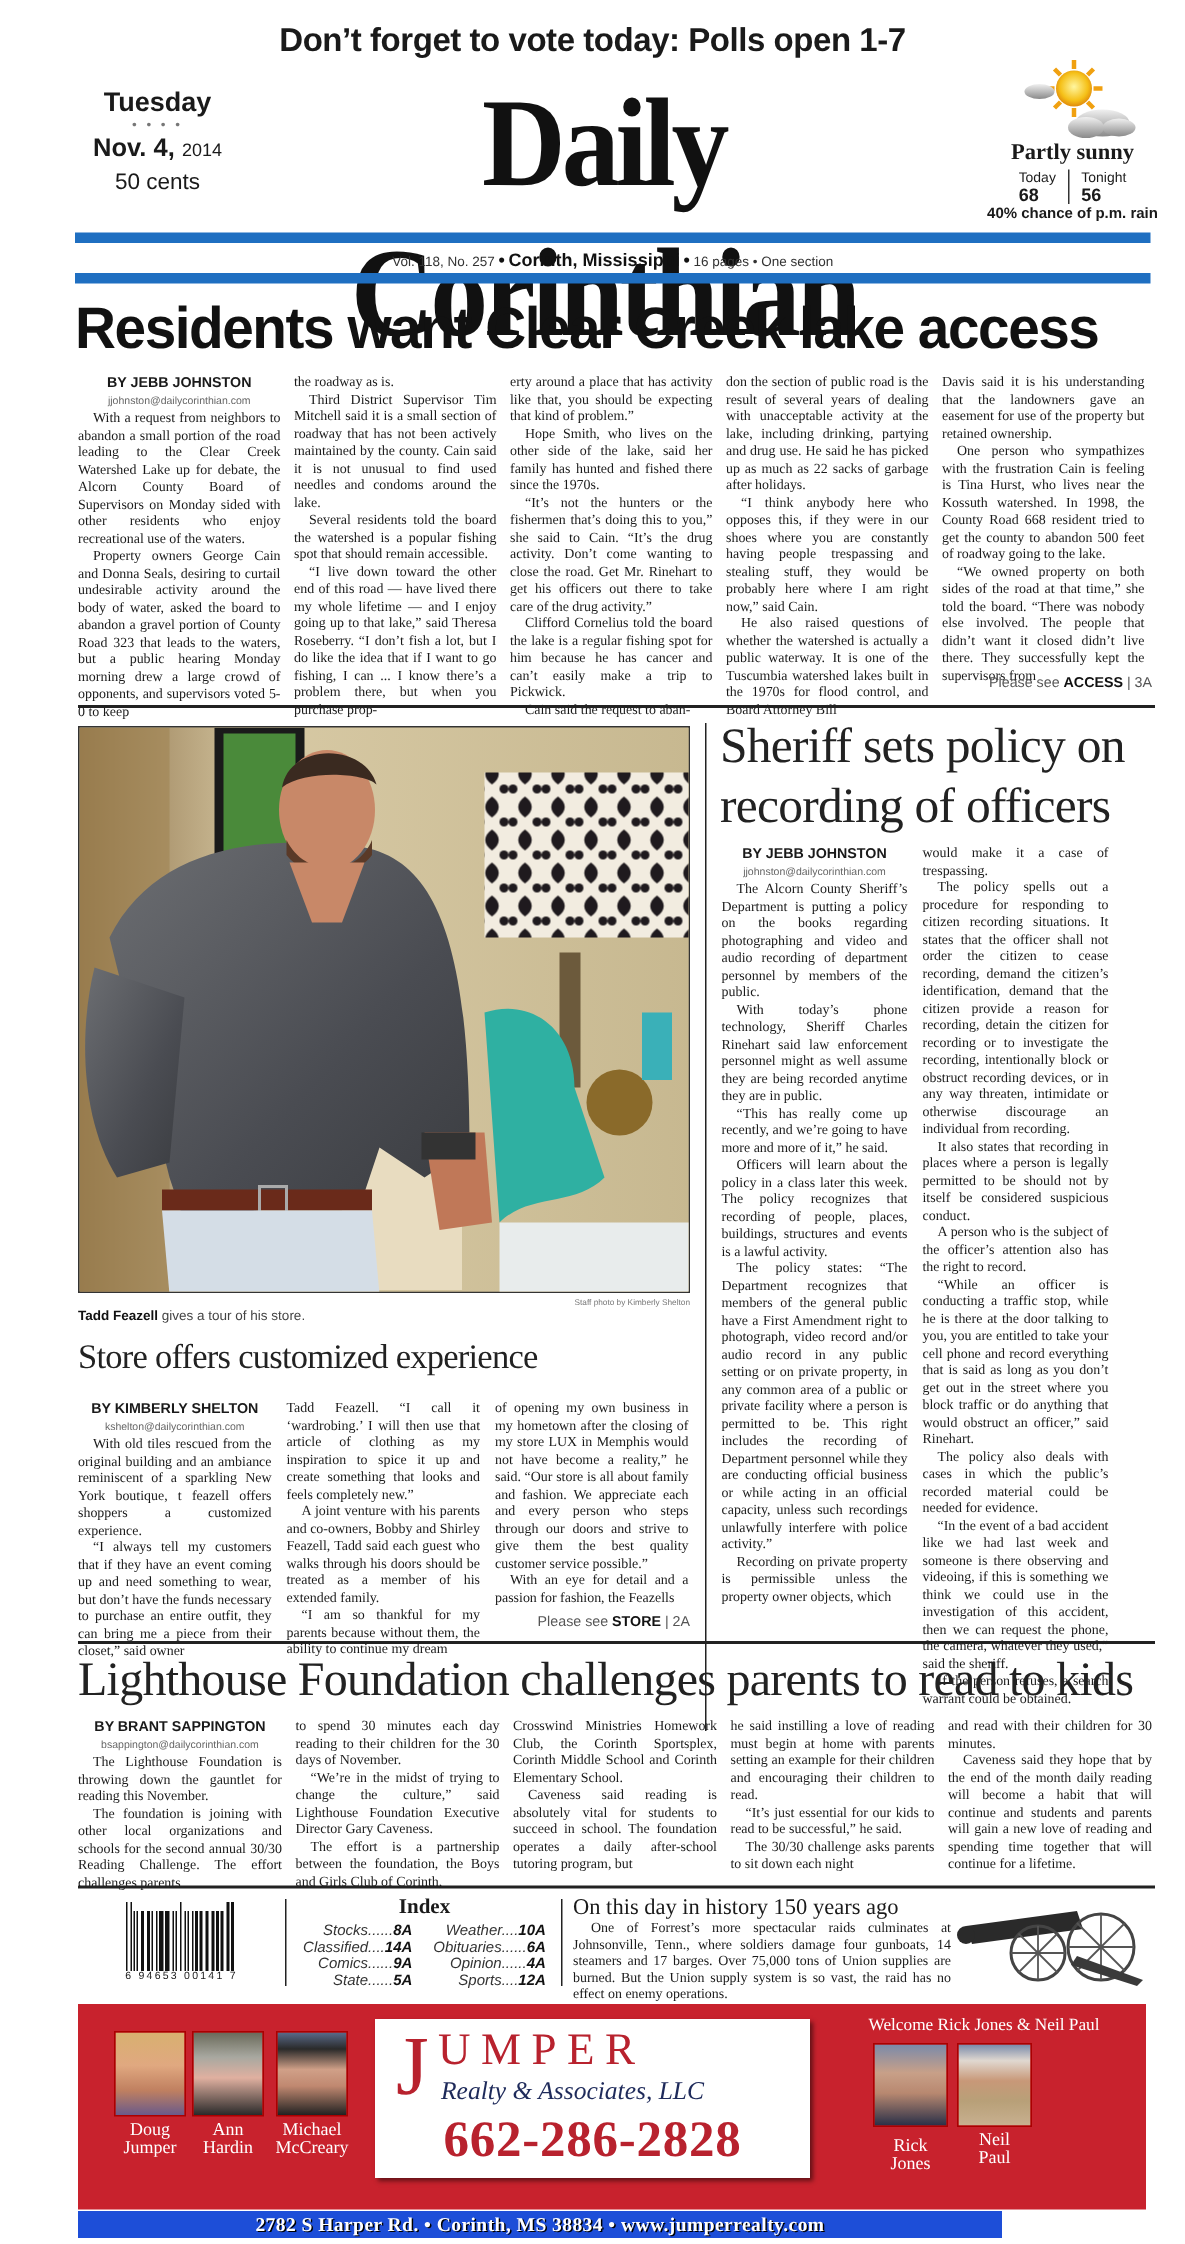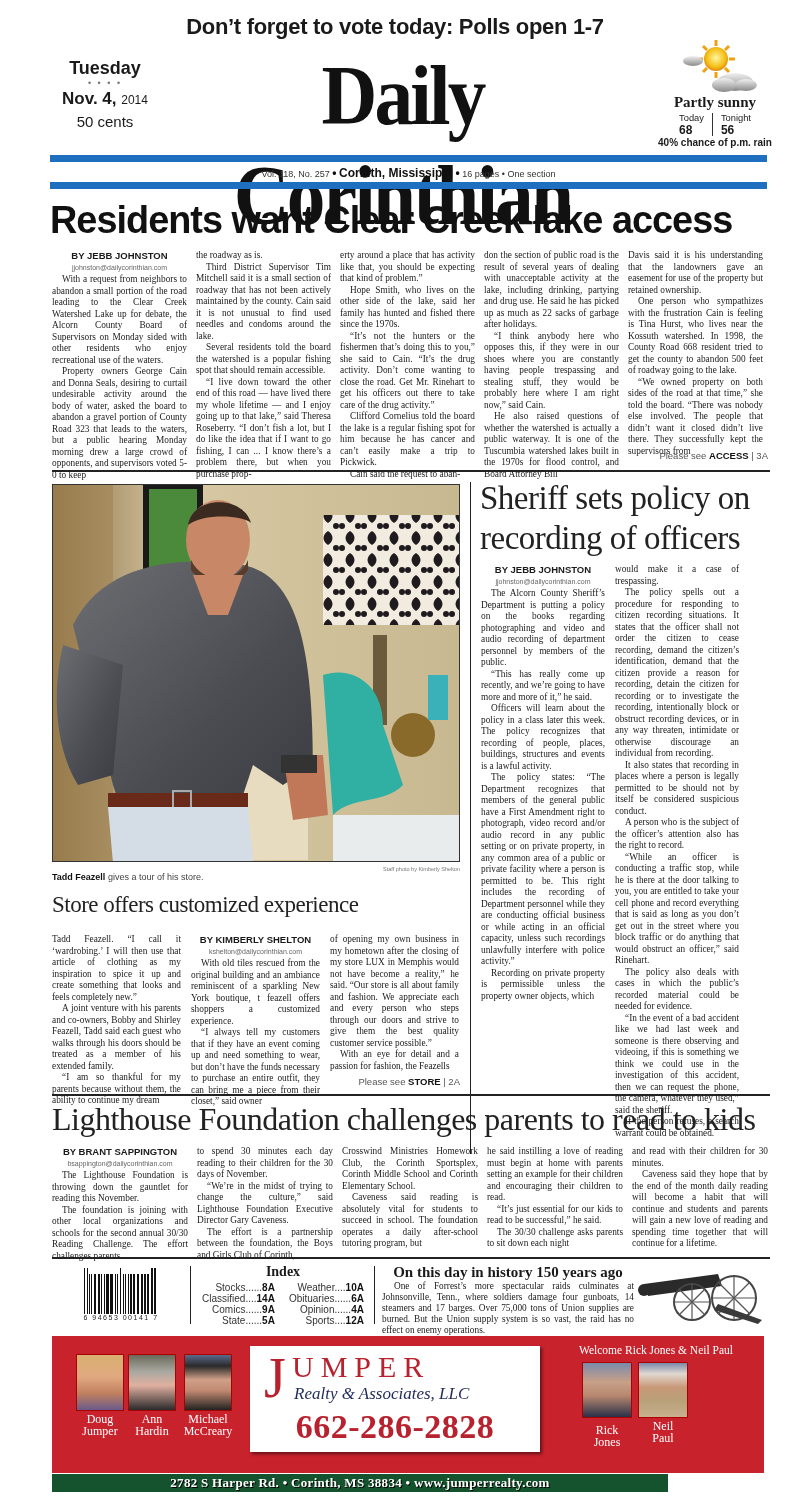--- a/index.html
+++ b/index.html
@@ -47,33 +47,33 @@
   
   .photo { left: 52px; top: 484px; width: 408px; height: 378px; overflow: hidden; border: 1px solid #333; background: #c9b892; }
   .credit { left: 300px; top: 866px; width: 160px; text-align: right; font-family: "Liberation Sans", sans-serif; font-size: 5.5px; color: #777; }
   .caption { left: 52px; top: 872px; font-family: "Liberation Sans", sans-serif; font-size: 9px; color: #444; }
   .caption b { color: #111; }
 
   .serif-head { font-family: "Liberation Serif", serif; color: #222; }
 
   
   .index-title { font-family: "Liberation Serif", serif; font-weight: bold; font-size: 14px; text-align: center; }
-  .index-grid { display: grid; grid-template-columns: auto auto; column-gap: 14px; font-family: "Liberation Sans", sans-serif; font-size: 10px; line-height: 11px; }
+  .index-grid { display: grid; grid-template-columns: auto auto; column-gap: 14px; font-family: "Liberation Sans", sans-serif; font-size: 10px; line-height: 11px; font-style: italic; }
   .index-grid .it { text-align: right; color: #333; }
   .index-grid .it b { color: #111; }
 
-  .hist-title { font-family: "Liberation Serif", serif; font-weight: bold; font-size: 15px; text-align: center; }
+  .hist-title { font-family: "Liberation Serif", serif; font-weight: normal; font-size: 15px; }
   .hist-body { font-family: "Liberation Serif", serif; font-size: 9.3px; line-height: 11px; text-align: justify; text-indent: 12px; }
 
   
   .ad { left: 52px; top: 1336px; width: 712px; height: 137px; background: #c8222d; }
   .ad-box { left: 250px; top: 1346px; width: 290px; height: 106px; background: #fff; box-shadow: 2px 2px 3px rgba(0,0,0,0.5); }
   .ad-name { font-family: Liberation Serif, serif; color: #fff; font-size: 12px; line-height: 12px; text-align: center; }
   .portrait { width: 34px; height: 57px; background: linear-gradient(180deg, #6f8aa8 0%, #d8a88a 35%, #c48a6c 60%, #2a2a3a 100%); border: 1px solid #a00; }
-  .addr { left: 52px; top: 1474px; width: 616px; height: 18px; background: #14532d; color: #fff; font-family: "Liberation Serif", serif; font-weight: bold; font-size: 13px; text-align: center; line-height: 18px; text-shadow: 1px 1px 0 #000; letter-spacing: 0.3px; }
+  .addr { left: 52px; top: 1474px; width: 616px; height: 18px; background: #1d4ed8; color: #fff; font-family: "Liberation Serif", serif; font-weight: bold; font-size: 13px; text-align: center; line-height: 18px; text-shadow: 1px 1px 0 #000; letter-spacing: 0.3px; }
 </style>
 </head>
 <body>
 
 <div class="abs promo">Don’t forget to vote today: Polls open 1-7</div>
 
 <div class="abs dateblock">
   <div class="dow">Tuesday</div>
   <div class="dots">• • • •</div>
   <div class="date"><span style="font-size:17px;font-weight:bold">Nov. 4,</span> <span>2014</span></div>
@@ -220,49 +220,50 @@
 <div class="abs caption">
   <b>Tadd Feazell</b> <span>gives a tour of his store.</span>
 </div>
 
 <div class="abs vrule" style="left:470px; top:482px; height:672px;"></div>
 
 <div class="abs serif-head" style="left:52px; top:884px; font-size:23px; line-height:42px; letter-spacing:-0.5px;">Store offers customized experience</div>
 
 <div class="abs cols" style="left:52px; top:934px; width:408px; gap:10px;">
   <div class="col" style="width:129px">
-    <p class="cont">Tadd Feazell. “I call it ‘wardrobing.’ I will then use that article of clothing as my inspiration to spice it up and create something that looks and feels completely new.”</p>
-    <p>A joint venture with his parents and co-owners, Bobby and Shirley Feazell, Tadd said each guest who walks through his doors should be treated as a member of his extended family.</p>
-    <p>“I am so thankful for my parents because without them, the ability to continue my dream</p>
-  </div>
-  <div class="col" style="width:129px">
     <div class="byline">BY KIMBERLY SHELTON</div>
     <div class="email">kshelton@dailycorinthian.com</div>
     <p>With old tiles rescued from the original building and an ambiance reminiscent of a sparkling New York boutique, t feazell offers shoppers a customized experience.</p>
     <p>“I always tell my customers that if they have an event coming up and need something to wear, but don’t have the funds necessary to purchase an entire outfit, they can bring me a piece from their closet,” said owner</p>
+  </div>
+  <div class="col" style="width:129px">
+    <p class="cont">Tadd Feazell. “I call it ‘wardrobing.’ I will then use that article of clothing as my inspiration to spice it up and create something that looks and feels completely new.”</p>
+    <p>A joint venture with his parents and co-owners, Bobby and Shirley Feazell, Tadd said each guest who walks through his doors should be treated as a member of his extended family.</p>
+    <p>“I am so thankful for my parents because without them, the ability to continue my dream</p>
   </div>
   <div class="col" style="width:129px">
     <p class="cont">of opening my own business in my hometown after the closing of my store LUX in Memphis would not have become a reality,” he said. “Our store is all about family and fashion. We appreciate each and every person who steps through our doors and strive to give them the best quality customer service possible.”</p>
     <p>With an eye for detail and a passion for fashion, the Feazells</p>
   </div>
 </div>
 <div class="abs jump" style="left:300px; top:1076px; width:160px;">
   <span>Please see</span> <b>STORE</b> <span>| 2A</span>
 </div>
 
 <div class="abs serif-head" style="left:480px; top:478px; width:290px; font-size:33px; line-height:40px; letter-spacing:-0.5px;">
   <div>Sheriff sets policy on</div>
   <div>recording of officers</div>
 </div>
 
 <div class="abs cols" style="left:481px; top:564px; width:288px; gap:10px;">
   <div class="col" style="width:124px">
     <div class="byline">BY JEBB JOHNSTON</div>
     <div class="email">jjohnston@dailycorinthian.com</div>
     <p>The Alcorn County Sheriff’s Department is putting a policy on the books regarding photographing and video and audio recording of department personnel by members of the public.</p>
+    <p>With today’s phone technology, Sheriff Charles Rinehart said law enforcement personnel might as well assume they are being recorded anytime they are in public.</p>
     <p>“This has really come up recently, and we’re going to have more and more of it,” he said.</p>
     <p>Officers will learn about the policy in a class later this week. The policy recognizes that recording of people, places, buildings, structures and events is a lawful activity.</p>
     <p>The policy states: “The Department recognizes that members of the general public have a First Amendment right to photograph, video record and/or audio record in any public setting or on private property, in any common area of a public or private facility where a person is permitted to be. This right includes the recording of Department personnel while they are conducting official business or while acting in an official capacity, unless such recordings unlawfully interfere with police activity.”</p>
     <p>Recording on private property is permissible unless the property owner objects, which</p>
   </div>
   <div class="col" style="width:124px">
     <p class="cont">would make it a case of trespassing.</p>
     <p>The policy spells out a procedure for responding to citizen recording situations. It states that the officer shall not order the citizen to cease recording, demand the citizen’s identification, demand that the citizen provide a reason for recording, detain the citizen for recording or to investigate the recording, intentionally block or obstruct recording devices, or in any way threaten, intimidate or otherwise discourage an individual from recording.</p>
     <p>It also states that recording in places where a person is legally permitted to be should not by itself be considered suspicious conduct.</p>
     <p>A person who is the subject of the officer’s attention also has the right to record.</p>

